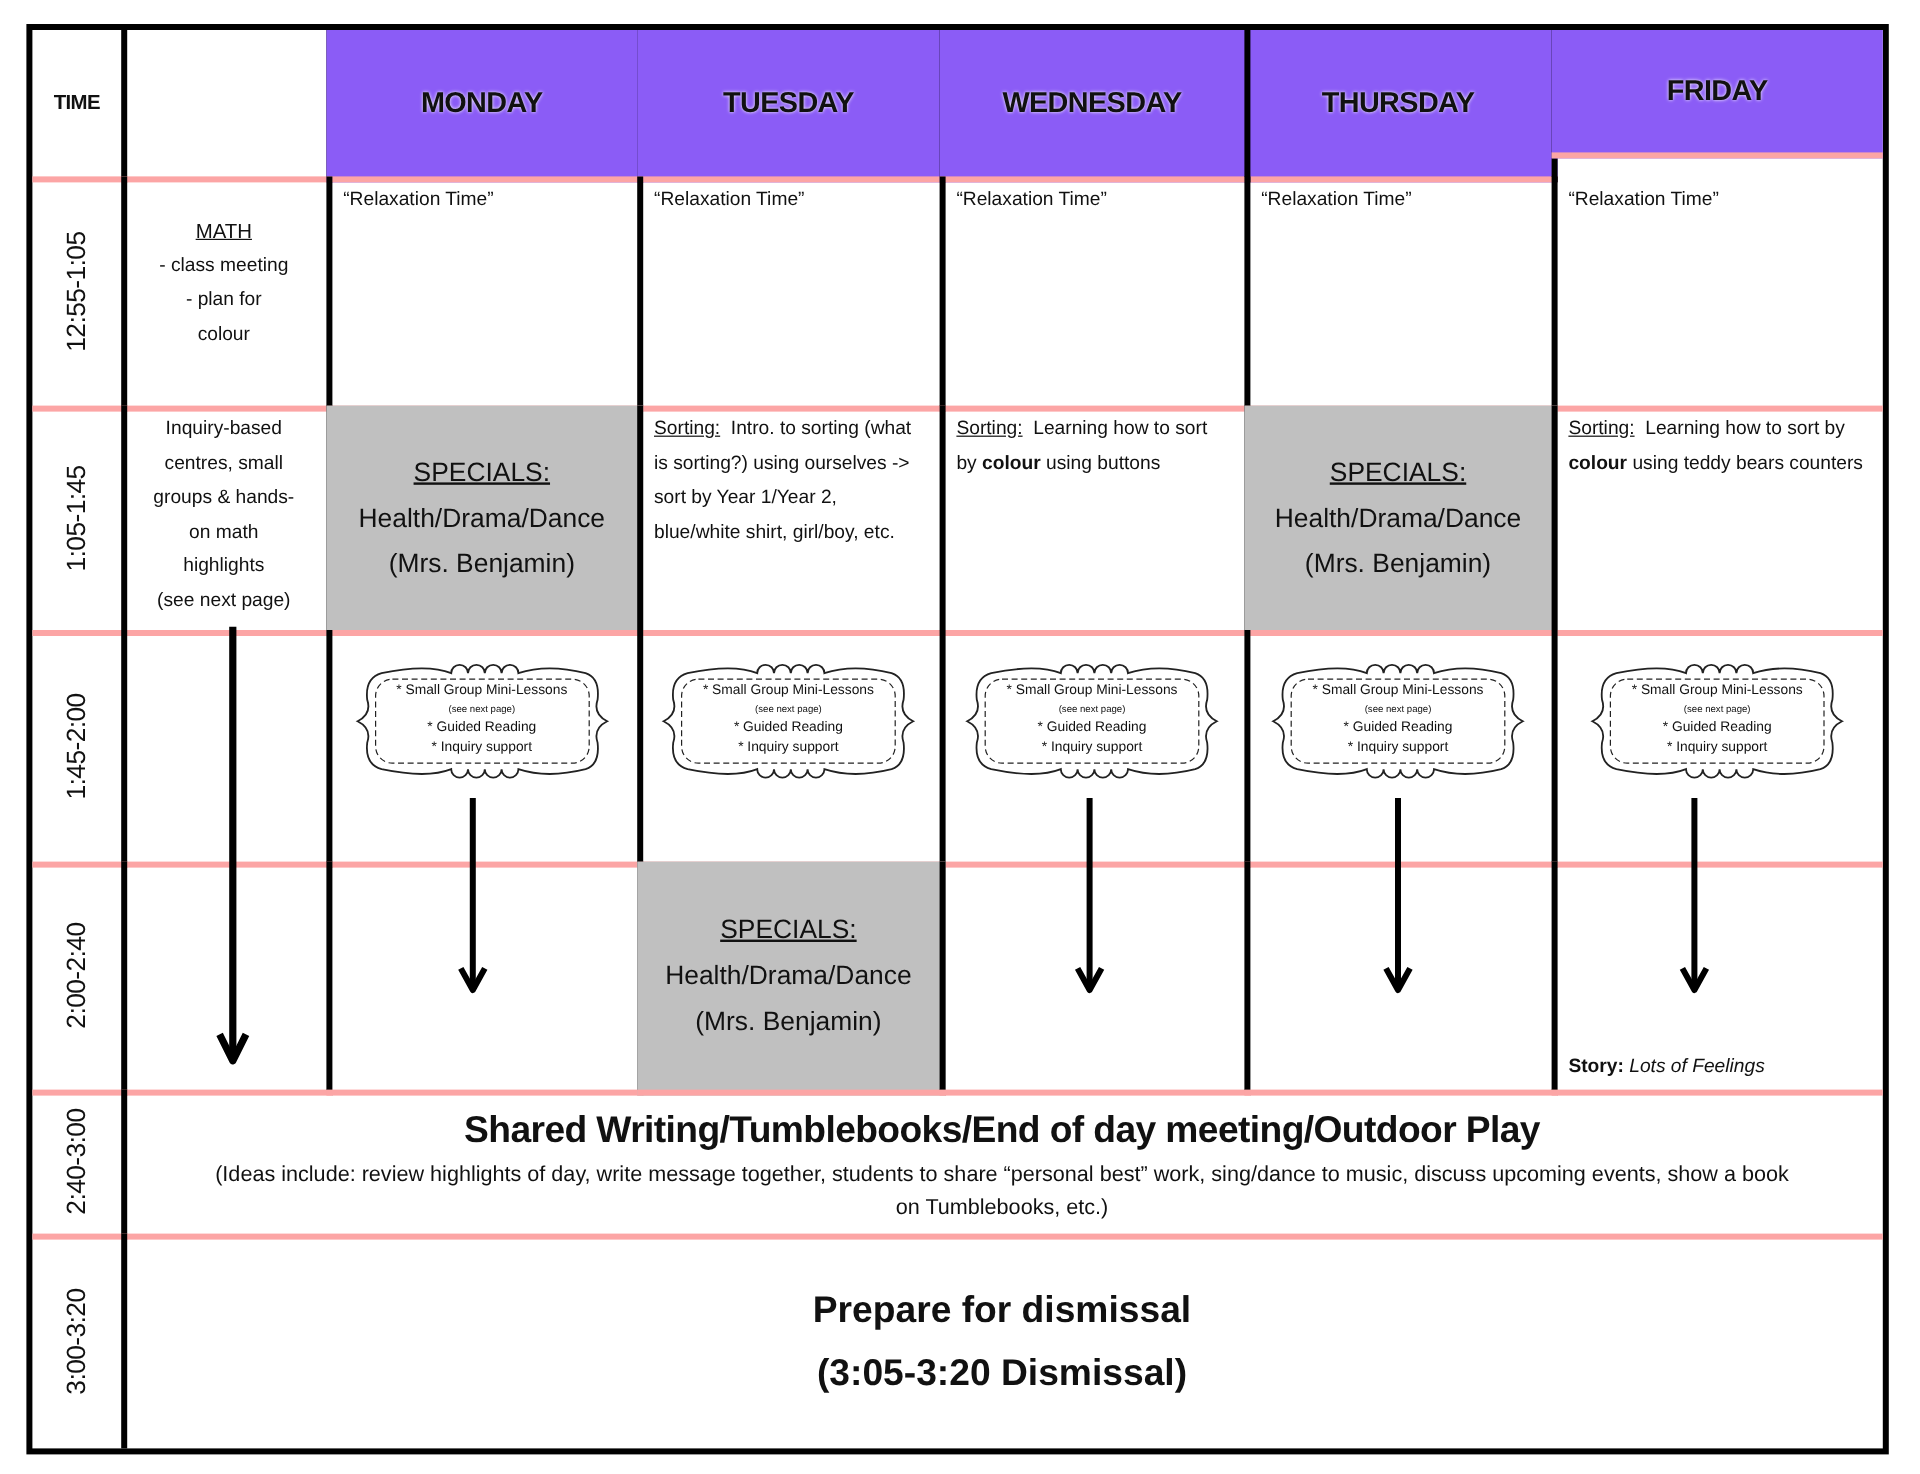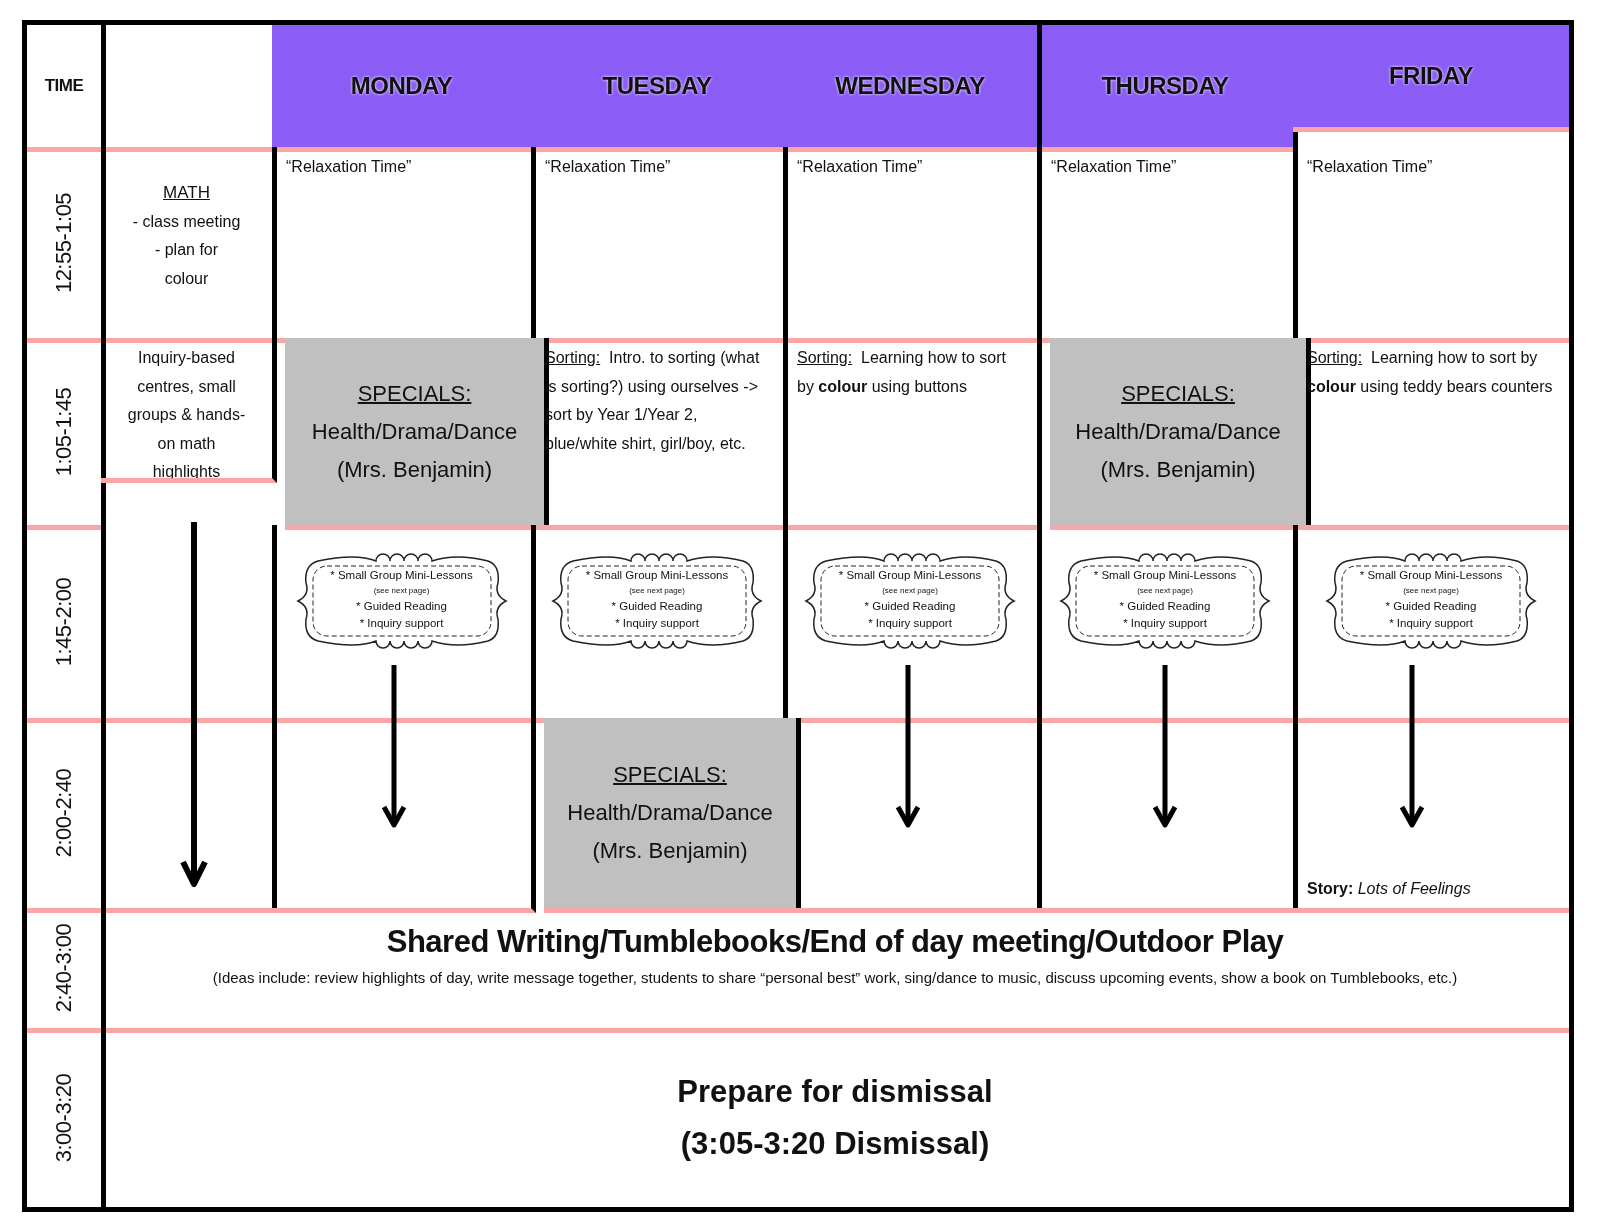--- a/index.html
+++ b/index.html
@@ -10,37 +10,37 @@
   .cell { position: absolute; box-sizing: border-box; border-right: 5px solid #000;
           border-bottom: 5px solid #fca5a5; overflow: hidden; }
   .hdr-blue { background: #8b5cf6; display: flex; align-items: center; justify-content: center; }
   .hdr-text { font-size: 24px; font-weight: bold; letter-spacing: -0.5px; color: #111;
               text-shadow: 0 0 3px #fff; }
   .time-hdr { display: flex; align-items: center; justify-content: center;
               font-size: 17px; font-weight: bold; letter-spacing: -0.5px; }
   .time-lbl { display: flex; align-items: center; justify-content: center; }
   .time-lbl span { display: inline-block; transform: rotate(-90deg); white-space: nowrap;
                    font-size: 22px; letter-spacing: -0.5px; }
-  .gray { background: #c0c0c0; margin-left: 13px; }
+  .gray { background: #c0c0c0; }
   .txt { font-size: 16px; line-height: 28.5px; padding: 6px 14px 0 14px; }
   .center-txt { text-align: center; font-size: 16px; line-height: 28.5px; }
   .u { text-decoration: underline; }
   .b { font-weight: bold; }
   .specials { display: flex; flex-direction: column; align-items: center; justify-content: center;
               font-size: 22px; line-height: 38px; text-align: center; }
   .specials .title { text-decoration: underline; text-decoration-thickness: 2px; }
   .frame-wrap { position: absolute; left: 50%; top: 26px; transform: translateX(-50%);
                 width: 212px; height: 100px; }
   .frame-wrap svg { position: absolute; left: 0; top: 0; }
   .frame-text { position: absolute; left: 0; right: 0; top: 16px; text-align: center;
                 font-size: 11.5px; line-height: 17px; }
   .frame-text .small { font-size: 8px; line-height: 14px; }
   .arrow { position: absolute; }
   .shared-title { font-size: 31px; font-weight: bold; text-align: center; letter-spacing: -0.5px; }
-  .shared-sub { font-size: 15px; text-align: center; line-height: 28px; padding: 0 72px; }
+  .shared-sub { font-size: 18px; text-align: center; line-height: 28px; padding: 0 72px; }
   .dismiss { font-size: 31px; font-weight: bold; text-align: center; line-height: 52px; }
   .story { position: absolute; left: 14px; bottom: 10px; font-size: 16px; }
   .story i { font-style: italic; }
 </style>
 </head>
 <body>
 
 <div class="sched">
 
   <div class="cell time-hdr" style="left:0;top:0;width:79px;height:127px;">
@@ -76,21 +76,21 @@
   </div>
   <div class="cell txt" style="left:245px;top:122px;width:264px;height:196px;"><span>“Relaxation Time”</span></div>
   <div class="cell txt" style="left:504px;top:122px;width:257px;height:196px;"><span>“Relaxation Time”</span></div>
   <div class="cell txt" style="left:756px;top:122px;width:259px;height:196px;"><span>“Relaxation Time”</span></div>
   <div class="cell txt" style="left:1010px;top:122px;width:261px;height:196px;"><span>“Relaxation Time”</span></div>
   <div class="cell txt" style="left:1266px;top:122px;width:276px;height:196px;border-right:none;"><span>“Relaxation Time”</span></div>
 
   <div class="cell time-lbl" style="left:0;top:313px;width:79px;height:192px;">
     <span>1:05-1:45</span>
   </div>
-  <div class="cell" style="left:74px;top:313px;width:176px;height:145px;">
+  <div class="cell" style="left:74px;top:313px;width:176px;height:192px;">
     <div class="center-txt" style="padding-top:6px;">
       <div>Inquiry-based</div>
       <div>centres, small</div>
       <div>groups &amp; hands-</div>
       <div>on math</div>
       <div>highlights</div>
       <div>(see next page)</div>
     </div>
   </div>
   <div class="cell gray specials" style="left:245px;top:313px;width:264px;height:192px;">

